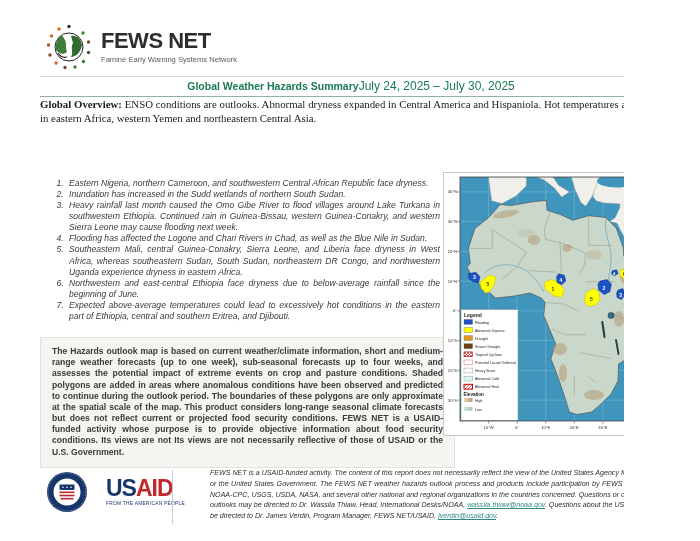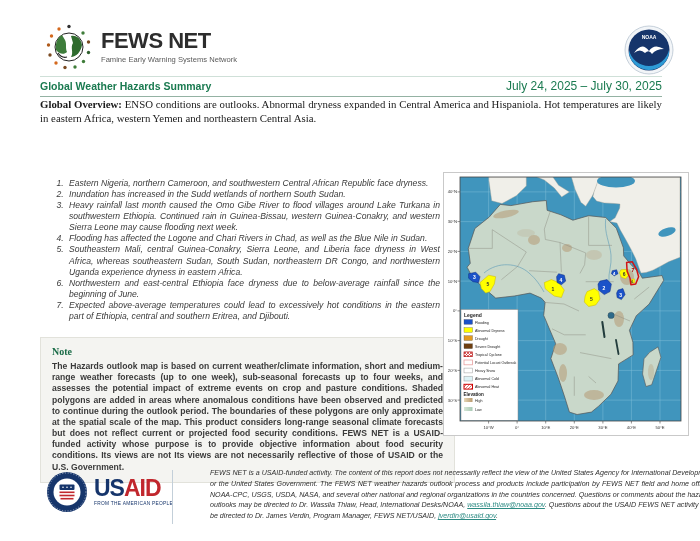--- a/index.html
+++ b/index.html
@@ -1,27 +1,27 @@
 <!DOCTYPE html>
 <html><head>
 <meta charset="utf-8">
 <style>
   html,body{margin:0;padding:0;background:#fff;}
-  .page{position:relative;width:700px;height:541px;background:#ffffff;overflow:hidden;
+  .page{position:relative;width:624px;height:541px;background:#ffffff;overflow:hidden;
         font-family:"Liberation Sans",sans-serif;color:#222;}
 
   
   .fews-logo{position:absolute;left:46px;top:24px;display:flex;align-items:center;gap:9px;}
   .fews-text .name{font-weight:bold;font-size:22px;letter-spacing:-0.5px;color:#2d2d2d;line-height:1;}
   .fews-text .sub{font-size:7.6px;color:#5a5a5a;margin-top:3px;}
   .noaa{position:absolute;left:624px;top:25px;width:50px;height:50px;}
 
   .title-row{position:absolute;left:40px;top:76px;width:622px;
              border-top:1px solid #cfe0d8;border-bottom:1px solid #94b2a3;
-             display:flex;justify-content:space-between;align-items:center;padding:2px 0 3px;}
+             display:flex;justify-content:center;align-items:center;padding:2px 0 3px;}
   .doc-title{font-weight:bold;font-size:10.5px;color:#1a7a50;}
   .doc-date{font-size:12px;color:#1a7a50;}
 
   
   .overview{position:absolute;left:40px;top:97px;width:622px;
             font-family:"Liberation Serif",serif;font-size:10.8px;line-height:1.3;
             color:#1a1a1a;text-align:justify;}
   .overview .lead{font-weight:bold;}
   .africa-heading{position:absolute;left:40px;top:127px;
                   font-family:"Liberation Serif",serif;font-weight:bold;font-size:14.5px;color:#111;}
@@ -40,21 +40,21 @@
   .note-title{font-family:"Liberation Serif",serif;font-weight:bold;font-size:10px;
               color:#1a6b47;margin-bottom:4px;}
   .note-text{font-size:8.6px;line-height:1.3;color:#3a3a3a;text-align:justify;font-weight:bold;}
 
   
   .map-figure{position:absolute;left:443px;top:172px;width:244px;height:262px;
               border:1px solid #c9c9c9;background:#fff;}
   .map-figure svg{display:block;}
 
   
-  .usaid{position:absolute;left:46px;top:471px;display:flex;align-items:center;gap:6px;}
+  .usaid{position:absolute;left:46px;top:471px;display:flex;align-items:center;gap:18px;}
   .usaid-word{font-weight:bold;font-size:23px;letter-spacing:-1px;line-height:0.95;}
   .usaid-word .us{color:#16356b;} .usaid-word .aid{color:#c1272d;}
   .usaid-tag{font-size:4.8px;color:#16356b;letter-spacing:0.3px;margin-top:1px;}
   .footer-sep{position:absolute;left:172px;top:470px;width:1px;height:54px;background:#c3cfd9;}
   .footer-text{position:absolute;left:186px;top:468px;width:504px;font-style:italic;
                font-size:7.1px;line-height:1.52;color:#2f2f2f;text-align:justify;margin-left:24px;}
   .footer-text a{color:#2e8b84;text-decoration:underline;cursor:pointer;}
 </style>
 </head>
 <body>
@@ -112,21 +112,20 @@
       <li>Inundation has increased in the Sudd wetlands of northern South Sudan.</li>
       <li>Heavy rainfall last month caused the Omo Gibe River to flood villages around Lake Turkana in southwestern Ethiopia. Continued rain in Guinea-Bissau, western Guinea-Conakry, and western Sierra Leone may cause flooding next week.</li>
       <li>Flooding has affected the Logone and Chari Rivers in Chad, as well as the Blue Nile in Sudan.</li>
       <li>Southeastern Mali, central Guinea-Conakry, Sierra Leone, and Liberia face dryness in West Africa, whereas southeastern Sudan, South Sudan, northeastern DR Congo, and northwestern Uganda experience dryness in eastern Africa.</li>
       <li>Northwestern and east-central Ethiopia face dryness due to below-average rainfall since the beginning of June.</li>
       <li>Expected above-average temperatures could lead to excessively hot conditions in the eastern part of Ethiopia, central and southern Eritrea, and Djibouti.</li>
     </ol>
   </div>
 
   <div class="note-box">
-    <div class="note-title">Note</div>
     <div class="note-text">The Hazards outlook map is based on current weather/climate information, short and medium-range weather forecasts (up to one week), sub-seasonal forecasts up to four weeks, and assesses the potential impact of extreme events on crop and pasture conditions. Shaded polygons are added in areas where anomalous conditions have been observed and predicted to continue during the outlook period. The boundaries of these polygons are only approximate at the spatial scale of the map. This product considers long-range seasonal climate forecasts but does not reflect current or projected food security conditions. FEWS NET is a USAID-funded activity whose purpose is to provide objective information about food security conditions. Its views are not Its views are not necessarily reflective of those of USAID or the U.S. Government.</div>
   </div>
 
   <div class="map-figure">
     <svg width="242" height="260" viewBox="0 0 242 260">
       <defs>
         <clipPath id="plotClip">
             <rect x="16" y="4" width="221" height="244"></rect>
           </clipPath>
         <pattern id="xhatch" width="3" height="3" patternUnits="userSpaceOnUse">

